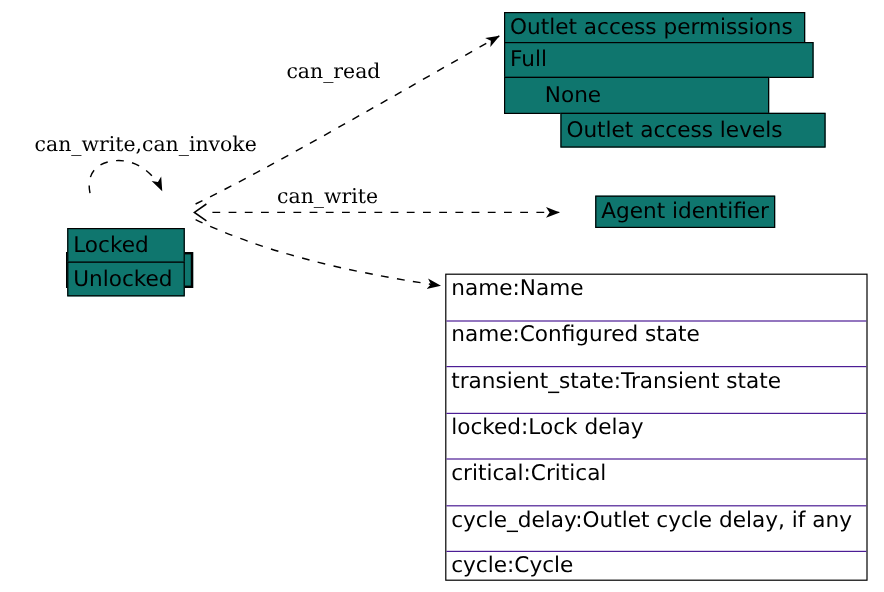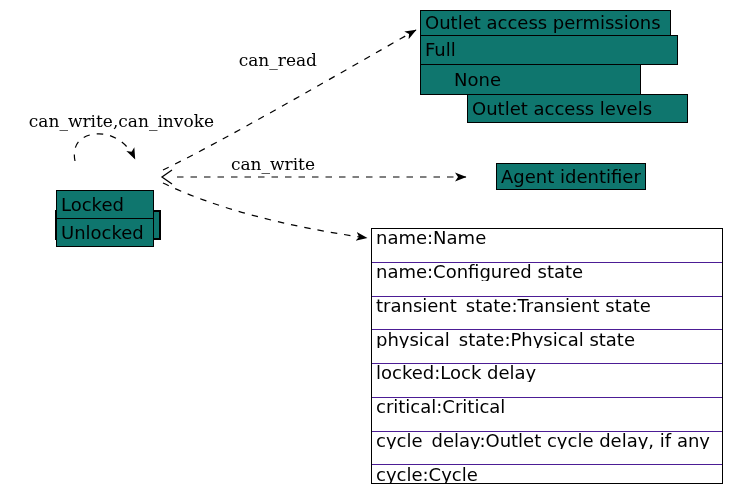--- a/index.html
+++ b/index.html
@@ -101,20 +101,19 @@
     <div class="cell" style="left:420px; top:64px; width:221px; height:31px;padding-left:33px;">None</div>
     <div class="cell" style="left:420px; top:94px; width:221px; height:29px;margin-left:47px;">Outlet access levels</div>
   </div>
 
   <div class="cell" style="left:460px; top:163px; width:150px; height:27px;margin-left:36px;">Agent identifier</div>
 
   <div class="outlet-table">
     <div class="t-row">name:Name</div>
     <div class="t-row">name:Configured state</div>
     <div class="t-row">transient_state:Transient state</div>
-    <div class="t-row">physical_state:Physical state</div>
     <div class="t-row">locked:Lock delay</div>
     <div class="t-row">critical:Critical</div>
     <div class="t-row">cycle_delay:Outlet cycle delay, if any</div>
     <div class="t-row">cycle:Cycle</div>
   </div>
 
 </div>
 
 </body></html>

